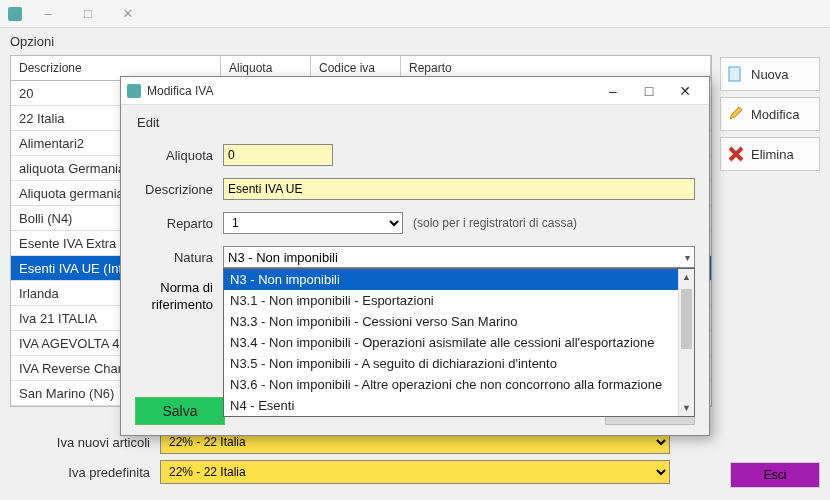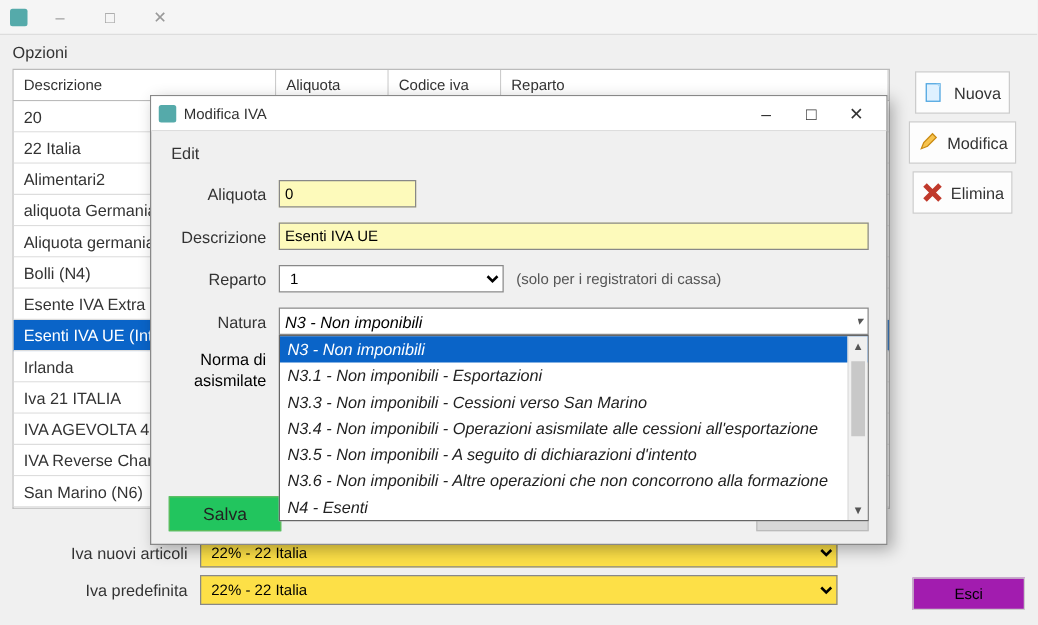--- a/index.html
+++ b/index.html
@@ -18,21 +18,21 @@
 .table-header { display: flex; border: 1px solid #bbb; }
 .table-header .col { padding: 5px 8px; border-right: 1px solid #ccc; background: #fff; font-size: 12px; color: #333; }
 .col-desc { width: 210px; }
 .col-aliq { width: 90px; }
 .col-cod { width: 90px; }
 .col-rep { flex: 1; }
 .table-rows { border-left: 1px solid #bbb; border-right: 1px solid #bbb; border-bottom: 1px solid #bbb; }
 .table-rows .row { padding: 5px 8px; border-bottom: 1px solid #ddd; background: #fff; font-size: 13px; color: #333; cursor: pointer; height: 25px; display:flex; align-items:center;}
 .table-rows .row.selected { background: #0a64c8; color: #fff; }
 
-.right-buttons { width: 100px; display: flex; flex-direction: column; gap: 6px; padding-top: 2px; align-items: center;}
+.right-buttons { width: 100px; display: flex; flex-direction: column; gap: 6px; padding-top: 2px;}
 .action-btn { height: 34px; background: #fdfdfd; border: 1px solid #ccc; display: flex; align-items: center; padding: 0 6px; gap: 6px; cursor: pointer; font-size: 12px; color: #333;}
 .action-btn .icn { width: 18px; height: 18px; }
 
 .bottom-area { position: absolute; left: 10px; right: 10px; bottom: 0; height: 70px; margin-top: 32px;}
 .select-row { display: flex; align-items: center; gap: 10px; margin-bottom: 6px; }
 .select-row label { width: 140px; text-align: right; font-size: 13px; color: #333;}
 .select-row select { width: 510px; height: 24px; border: 1px solid #888; background: #fde047; padding: 2px 4px; font-size: 12px;}
 .esci-btn { position:absolute; right:0; bottom:12px; width:90px; height:26px; background:#a21caf;border:1px solid #ccc; cursor:pointer;font-size:12px;}
 
 
@@ -46,21 +46,21 @@
 .form-row { display: flex; align-items: center; margin-bottom: 12px; gap: 10px; }
 .form-row label { width: 78px; text-align: right; font-size: 13px; color: #333;}
 .form-row .norma { width:78px; text-align:right; line-height:1.3; }
 .text-input { height: 22px; border: 1px solid #888; padding: 2px 4px; font-size: 12px;}
 .highlight { background: #fdfabb; }
 .aliquota-input { width: 110px; }
 .descrizione-input { flex: 1; }
 .select-input { height: 22px; border: 1px solid #888; background: #fff; font-size: 12px; padding: 2px 4px; }
 .reparto-select { width: 180px; }
 .hint { font-size: 12px; color: #555; }
-.natura-wrap { position: relative; flex: 1; font-style: italic; }
+.natura-wrap { position: relative; flex: 1; }
 .natura-select { width: 100%; height: 22px; border: 1px solid #888; background: #fff; display:flex; align-items:center; justify-content:space-between; padding: 0 4px; cursor:pointer;}
 .natura-select .chev { font-size:10px; color:#555;}
 .dropdown-list { position: absolute; top: 22px; left: 0; right: 0; background: #fff; border: 1px solid #666; z-index: 20; }
 .dropdown-list .opt { padding: 3px 6px; font-size: 13px; color: #222; cursor: pointer; white-space: nowrap; overflow:hidden; }
 .dropdown-list .opt.sel { background: #0a64c8; color: #fff;}
 .dropdown-scroll { position:absolute; right:0; top:0; bottom:0; width:16px; background:#f0f0f0; border-left:1px solid #ddd;}
 .dropdown-scroll .thumb{ position:absolute; top:20px; left:2px; right:2px; height:60px; background:#c8c8c8;}
 .dropdown-scroll .arr{ position:absolute; left:0; right:0; height:16px; display:flex;align-items:center;justify-content:center; font-size:9px; color:#555;}
 
 .modal-footer { position:absolute; left:14px; right:14px; bottom:10px; display:flex; justify-content:space-between;}
@@ -185,21 +185,21 @@
             <div class="dropdown-scroll">
             <div class="arr" style="top:0">▲</div>
             <div class="thumb"></div>
             <div class="arr" style="bottom:0">▼</div>
           </div>
         </div>
       </div>
     </div>
 
     <div class="form-row" style="align-items:flex-start">
-      <div class="norma">Norma di asismilate</div>
+      <div class="norma">Norma di riferimento</div>
     </div>
   </div>
 
   <div class="modal-footer">
     <button class="salva-btn">Salva</button>
     <button class="annulla-btn">Annulla</button>
   </div>
 </div>
 
 </body></html>

